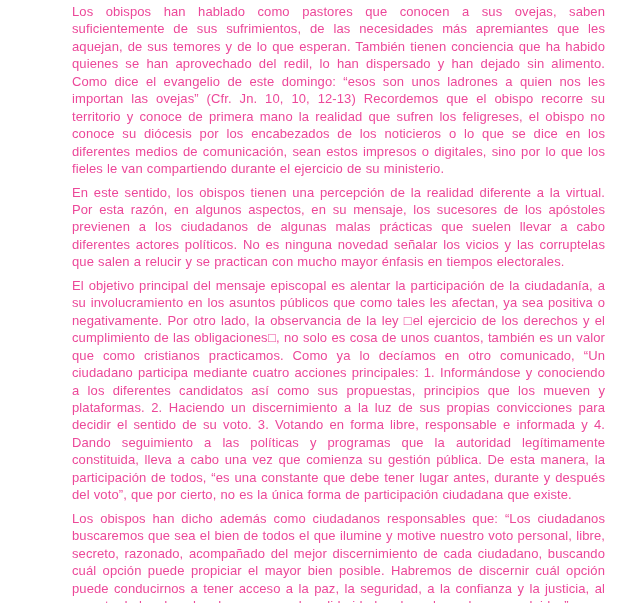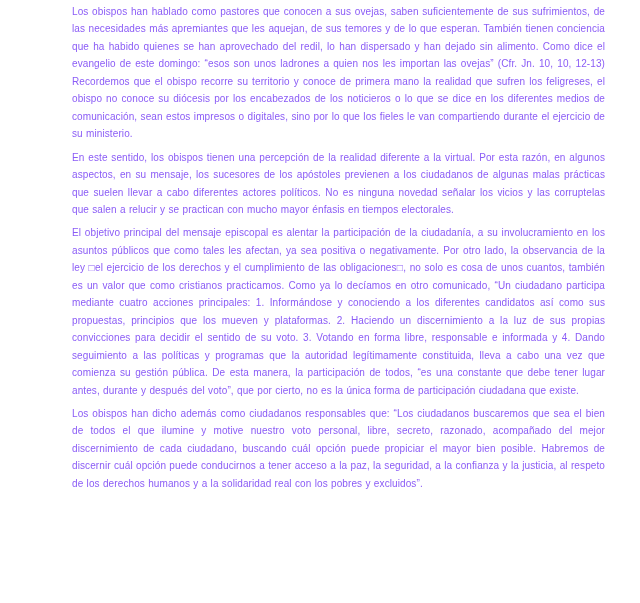--- a/index.html
+++ b/index.html
@@ -12,23 +12,23 @@
     height: 603px;
     overflow: hidden;
   }
   .page {
     box-sizing: border-box;
     width: 640px;
     height: 603px;
     padding: 3px 35px 0 72px;
     background: #ffffff;
     font-family: "Liberation Sans", sans-serif;
-    font-size: 10px;
+    font-size: 13px;
     line-height: 17.45px;
-    color: #8b5cf6;
+    color: #ec4899;
     text-align: justify;
     text-justify: inter-word;
     letter-spacing: 0.1px;
     word-spacing: 0.4px;
   }
   .page p {
     margin: 0 0 6px 0;
   }
 </style>
 </head>

